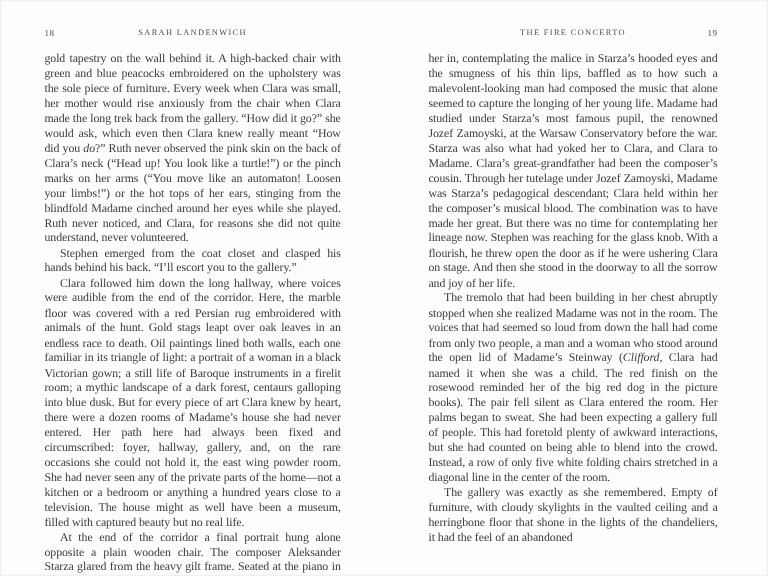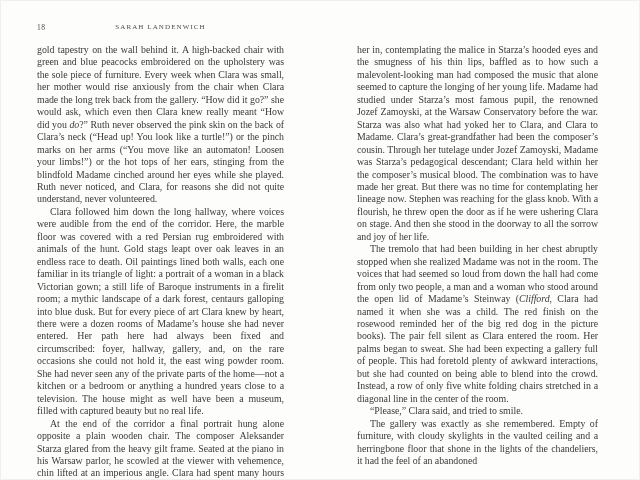--- a/index.html
+++ b/index.html
@@ -49,27 +49,31 @@
 
 <div class="spread">
 
   <section class="page page-left">
     <header class="running-head">
       <span class="pagenum pagenum-left">18</span>
       <span>SARAH LANDENWICH</span>
     </header>
     <div class="body-text">
       <p class="para no-indent">gold tapestry on the wall behind it. A high-backed chair with green and blue peacocks embroidered on the upholstery was the sole piece of furniture. Every week when Clara was small, her mother would rise anxiously from the chair when Clara made the long trek back from the gallery. “How did it go?” she would ask, which even then Clara knew really meant “How did you <em>do</em>?” Ruth never observed the pink skin on the back of Clara’s neck (“Head up! You look like a turtle!”) or the pinch marks on her arms (“You move like an automaton! Loosen your limbs!”) or the hot tops of her ears, stinging from the blindfold Madame cinched around her eyes while she played. Ruth never noticed, and Clara, for reasons she did not quite understand, never volunteered.</p>
+      <p class="para">Stephen emerged from the coat closet and clasped his hands behind his back. “I’ll escort you to the gallery.”</p>
       <p class="para">Clara followed him down the long hallway, where voices were audible from the end of the corridor. Here, the marble floor was covered with a red Persian rug embroidered with animals of the hunt. Gold stags leapt over oak leaves in an endless race to death. Oil paintings lined both walls, each one familiar in its triangle of light: a portrait of a woman in a black Victorian gown; a still life of Baroque instruments in a firelit room; a mythic landscape of a dark forest, centaurs galloping into blue dusk. But for every piece of art Clara knew by heart, there were a dozen rooms of Madame’s house she had never entered. Her path here had always been fixed and circumscribed: foyer, hallway, gallery, and, on the rare occasions she could not hold it, the east wing powder room. She had never seen any of the private parts of the home—not a kitchen or a bedroom or anything a hundred years close to a television. The house might as well have been a museum, filled with captured beauty but no real life.</p>
       <p class="para">At the end of the corridor a final portrait hung alone opposite a plain wooden chair. The composer Aleksander Starza glared from the heavy gilt frame. Seated at the piano in his Warsaw parlor, he scowled at the viewer with vehemence, chin lifted at an imperious angle. Clara had spent many hours in the chair while she waited for Madame to call</p>
     </div>
   </section>
 
   <section class="page page-right">
+    <header class="running-head">
+      <span>THE FIRE CONCERTO</span>
+      <span class="pagenum pagenum-right">19</span>
+    </header>
     <div class="body-text">
       <p class="para no-indent">her in, contemplating the malice in Starza’s hooded eyes and the smugness of his thin lips, baffled as to how such a malevolent-looking man had composed the music that alone seemed to capture the longing of her young life. Madame had studied under Starza’s most famous pupil, the renowned Jozef Zamoyski, at the Warsaw Conservatory before the war. Starza was also what had yoked her to Clara, and Clara to Madame. Clara’s great-grandfather had been the composer’s cousin. Through her tutelage under Jozef Zamoyski, Madame was Starza’s pedagogical descendant; Clara held within her the composer’s musical blood. The combination was to have made her great. But there was no time for contemplating her lineage now. Stephen was reaching for the glass knob. With a flourish, he threw open the door as if he were ushering Clara on stage. And then she stood in the doorway to all the sorrow and joy of her life.</p>
       <p class="para">The tremolo that had been building in her chest abruptly stopped when she realized Madame was not in the room. The voices that had seemed so loud from down the hall had come from only two people, a man and a woman who stood around the open lid of Madame’s Steinway (<em>Clifford</em>, Clara had named it when she was a child. The red finish on the rosewood reminded her of the big red dog in the picture books). The pair fell silent as Clara entered the room. Her palms began to sweat. She had been expecting a gallery full of people. This had foretold plenty of awkward interactions, but she had counted on being able to blend into the crowd. Instead, a row of only five white folding chairs stretched in a diagonal line in the center of the room.</p>
-      <p class="para">“Please,” Clara said, and tried to smile.</p>
       <p class="para">The gallery was exactly as she remembered. Empty of furniture, with cloudy skylights in the vaulted ceiling and a herringbone floor that shone in the lights of the chandeliers, it had the feel of an abandoned</p>
     </div>
   </section>
 
 </div>
 
 </body></html>

